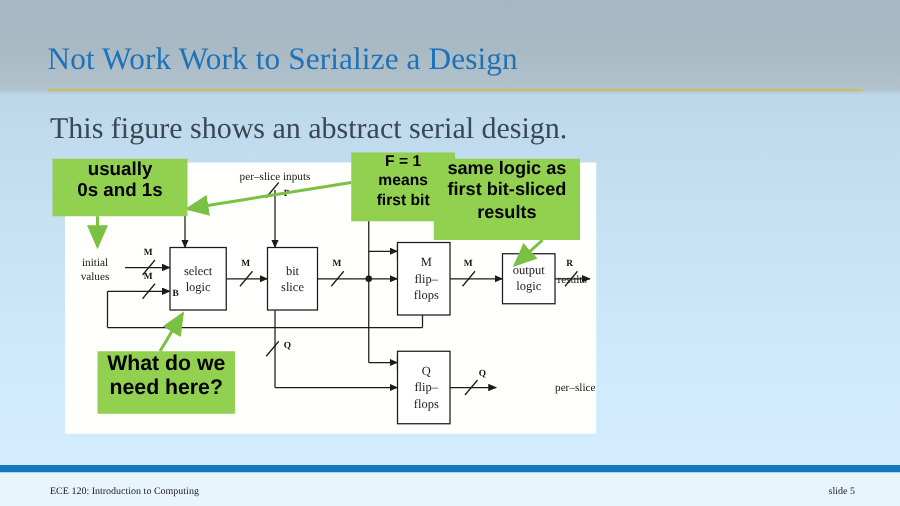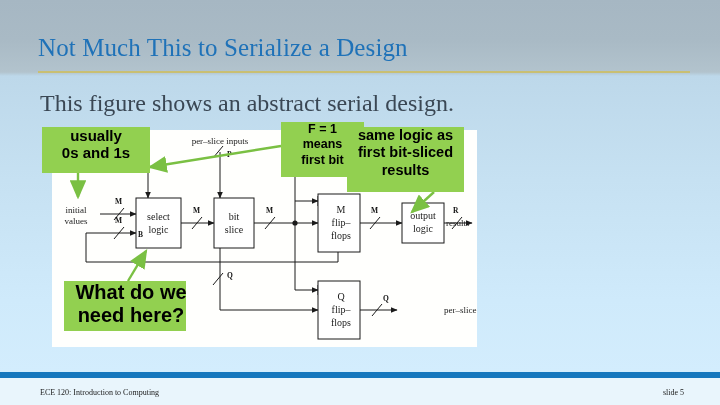--- a/index.html
+++ b/index.html
@@ -107,26 +107,25 @@
   }
   #callout-same-logic {
     left: 347px;
     top: 127px;
     width: 117px;
     height: 65px;
     font-size: 14.5px;
     line-height: 1.2;
   }
   #callout-what-do-we {
-    left: 64px;
+    left: 78px;
     top: 281px;
     width: 110px;
     height: 50px;
-    font-size: 20px;
-    padding-left: 12px;
+    font-size: 17px;
   }
   .callout span { display: block; white-space: nowrap; }
 
   
   #arrows {
     position: absolute;
     left: 0; top: 0;
     width: 720px; height: 405px;
     pointer-events: none;
   }
@@ -162,21 +161,21 @@
   
   .dg-label { font-family: "Liberation Serif", serif; font-size: 9px; fill: #1b1b1b; }
   .dg-block { font-family: "Liberation Serif", serif; font-size: 10px; fill: #1b1b1b; }
   .dg-bus   { font-family: "Liberation Serif", serif; font-size: 7.5px; font-weight: bold; fill: #111111; }
 </style>
 </head>
 <body>
 
 <div id="slide">
 
-  <div id="title">Not Much This to Serialize a Design</div>
+  <div id="title">Not Work Work to Serialize a Design</div>
   <div id="title-rule"></div>
 
   <div id="subtitle">This figure shows an abstract serial design.</div>
 
   <div id="figure">
     <svg id="figure-svg" width="425" height="217" viewBox="0 0 425 217">
       <defs>
         <marker id="ah" markerWidth="7" markerHeight="6" refX="6.4" refY="3" orient="auto">
           <path d="M0,0 L7,3 L0,6 z" fill="#1b1b1b"></path>
         </marker>

